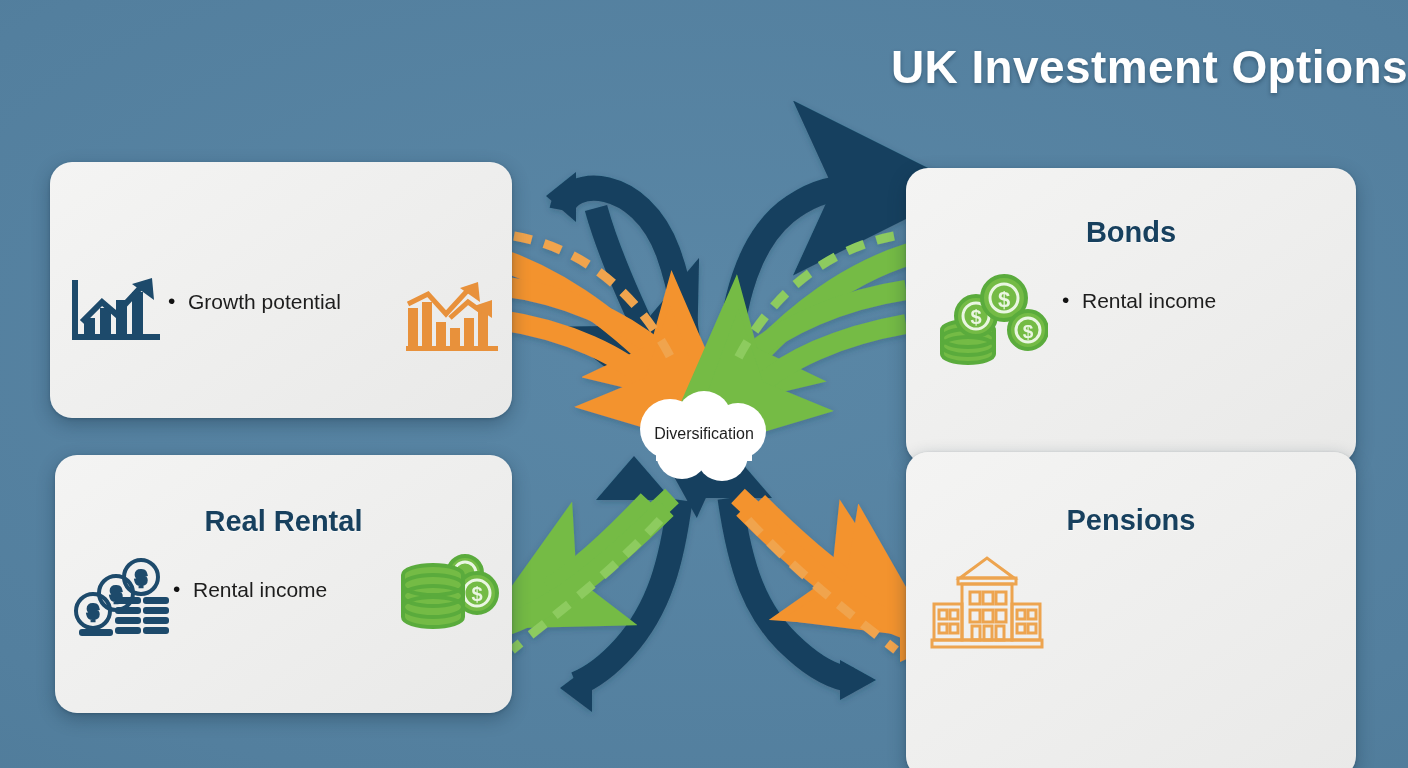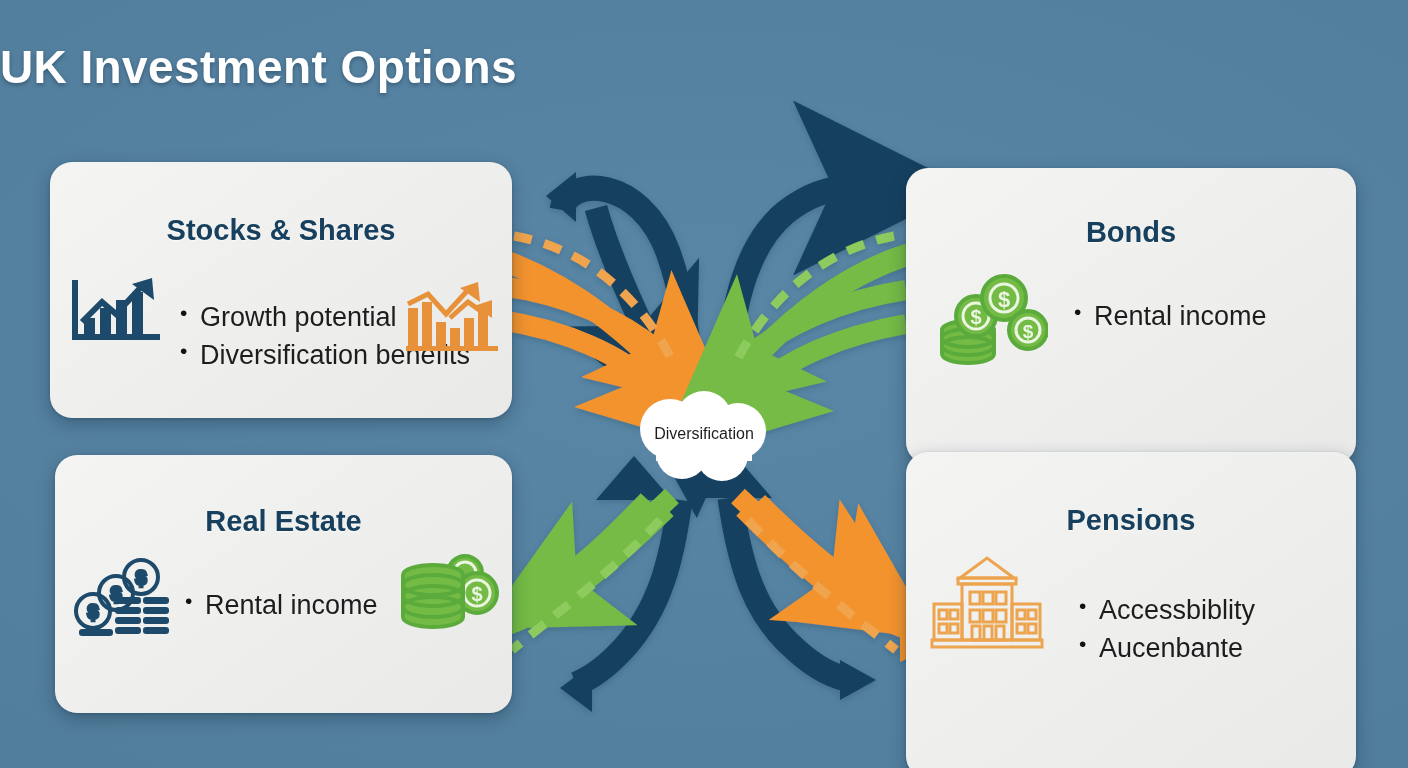--- a/index.html
+++ b/index.html
@@ -24,21 +24,21 @@
     position: absolute;
     left: 0; top: 0;
     width: 1408px;
     height: 768px;
   }
   .page-title {
     position: absolute;
     left: 0;
     top: 40px;
     width: 1408px;
-    text-align: left;
+    text-align: right;
     font-size: 46px;
     font-weight: bold;
     color: #ffffff;
     letter-spacing: 0.4px;
     text-shadow: 0 2px 4px rgba(20,45,65,0.45);
     z-index: 6;
   }
   .card {
     position: absolute;
     background: linear-gradient(145deg, #f4f4f3 0%, #eeeeed 55%, #e9e9e8 100%);
@@ -62,23 +62,23 @@
     text-shadow: 0 1px 1px rgba(255,255,255,0.7);
   }
   #card-stocks  .card-title { top: 52px; }
   #card-bonds   .card-title { top: 48px; }
   #card-realest .card-title { top: 50px; }
   #card-pension .card-title { top: 52px; }
 
   .bullets {
     position: absolute;
     list-style: none;
-    margin: 16px;
+    margin: 4px;
     padding: 0;
-    font-size: 27px;
+    font-size: 21px;
     color: #1d1d1d;
     line-height: 1.32;
   }
   .bullets li {
     position: relative;
     padding-left: 22px;
     margin-bottom: 2px;
   }
   .bullets li::before {
     content: "\2022";
@@ -190,40 +190,38 @@
       <path d="M744,508 C802,566 856,612 912,630" stroke="#f3932f" stroke-width="22" fill="none"></path>
       <path d="M962,634 L900,604 L900,662 Z" fill="#f3932f"></path>
 
       <path d="M748,520 C804,580 858,620 896,650" stroke="#f0a44e" stroke-width="9" fill="none" stroke-dasharray="18 13" stroke-linecap="butt"></path>
     </g>
   </svg>
 
   <div class="page-title">UK Investment Options</div>
 
   <div class="card" id="card-stocks">
-    <div class="card-title">Stocks &amp; Shares</div>
 
     <div class="icon-slot" id="icon-stocks-navy">
       <svg viewBox="0 0 96 72" width="96" height="72">
         <g fill="#1d4a6b">
           <rect x="4" y="6" width="6" height="60"></rect>
           <rect x="4" y="60" width="88" height="6"></rect>
           <rect x="16" y="44" width="11" height="17"></rect>
           <rect x="32" y="34" width="11" height="27"></rect>
           <rect x="48" y="26" width="11" height="35"></rect>
           <rect x="64" y="18" width="11" height="43"></rect>
         </g>
         <path d="M14,48 L34,28 L48,40 L74,12" stroke="#1d4a6b" stroke-width="6" fill="none" stroke-linejoin="miter"></path>
         <path d="M84,4 L86,26 L64,10 Z" fill="#1d4a6b"></path>
       </svg>
     </div>
 
     <ul class="bullets">
       <li class="b-dark">Growth potential</li>
-      <li class="b-dark">Diversification benefits</li>
     </ul>
 
     <div class="icon-slot" id="icon-stocks-orange">
       <svg viewBox="0 0 100 74" width="100" height="74">
         <g fill="#e8913b">
           <rect x="4" y="66" width="92" height="5"></rect>
           <rect x="6" y="28" width="10" height="38"></rect>
           <rect x="20" y="22" width="10" height="44"></rect>
           <rect x="34" y="42" width="10" height="24"></rect>
           <rect x="48" y="48" width="10" height="18"></rect>
@@ -266,21 +264,21 @@
         </g>
       </svg>
     </div>
 
     <ul class="bullets">
       <li class="b-dark">Rental income</li>
     </ul>
   </div>
 
   <div class="card" id="card-realest">
-    <div class="card-title">Real Estate</div>
+    <div class="card-title">Real Rental</div>
 
     <div class="icon-slot" id="icon-realest-navy">
       <svg viewBox="0 0 100 88" width="100" height="88">
         <g stroke="#1d4a6b" stroke-width="4" fill="#1d4a6b">
           <circle cx="20" cy="56" r="17" fill="none"></circle>
           <text x="20" y="63" font-size="18" fill="#1d4a6b" text-anchor="middle" font-family="'Liberation Sans',sans-serif" font-weight="bold">$</text>
           <circle cx="43" cy="38" r="17" fill="none"></circle>
           <text x="43" y="45" font-size="18" fill="#1d4a6b" text-anchor="middle" font-family="'Liberation Sans',sans-serif" font-weight="bold">$</text>
           <circle cx="68" cy="22" r="17" fill="none"></circle>
           <text x="68" y="29" font-size="18" fill="#1d4a6b" text-anchor="middle" font-family="'Liberation Sans',sans-serif" font-weight="bold">$</text>
@@ -351,24 +349,20 @@
           <rect x="11" y="76" width="8" height="9"></rect>
           <rect x="22" y="76" width="8" height="9"></rect>
           <rect x="89" y="62" width="8" height="9"></rect>
           <rect x="100" y="62" width="8" height="9"></rect>
           <rect x="89" y="76" width="8" height="9"></rect>
           <rect x="100" y="76" width="8" height="9"></rect>
         </g>
       </svg>
     </div>
 
-    <ul class="bullets">
-      <li class="b-dark">Accessbiblity</li>
-      <li class="b-dark">Aucenbante</li>
-    </ul>
   </div>
 
   <div id="hub">
     <svg viewBox="0 0 156 96" width="156" height="96">
       <g fill="#ffffff">
         <circle cx="44" cy="38" r="30"></circle>
         <circle cx="78" cy="28" r="28"></circle>
         <circle cx="112" cy="40" r="28"></circle>
         <circle cx="56" cy="62" r="26"></circle>
         <circle cx="96" cy="64" r="26"></circle>

